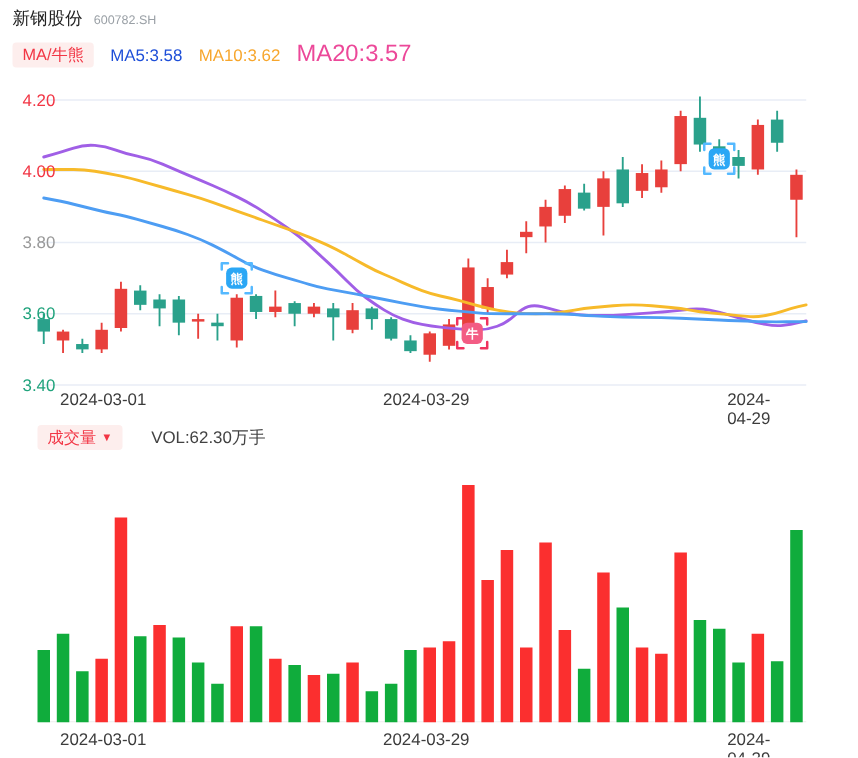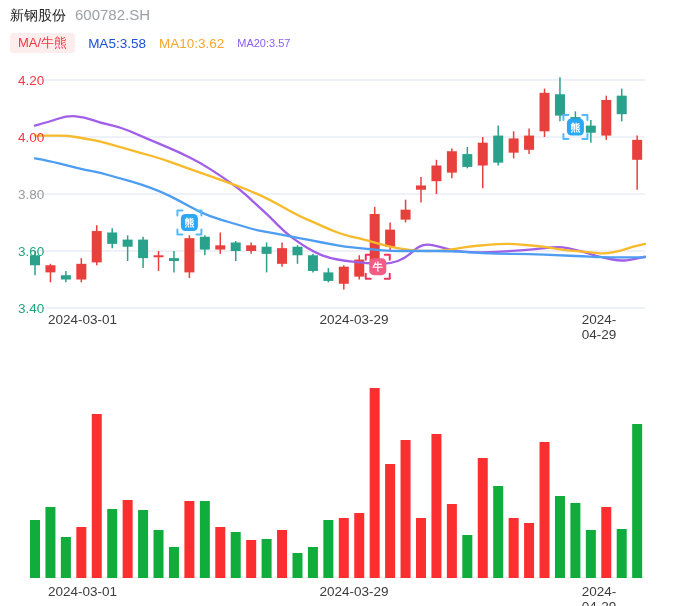--- a/index.html
+++ b/index.html
@@ -1,29 +1,29 @@
 <!DOCTYPE html>
 <html><head>
 <meta charset="utf-8">
 <style>
   html,body{margin:0;padding:0;background:#ffffff;}
   #app{position:relative;width:686px;height:606px;background:#fff;overflow:hidden;
        font-family:"Liberation Sans", sans-serif;}
   .hdr{position:absolute;top:6px;left:10px;display:flex;align-items:baseline;gap:9px;}
   .title{font-size:14px;font-weight:normal;color:#212121;}
-  .code{font-size:15px;color:#9aa0a6;}
+  .code{font-size:10px;color:#9aa0a6;}
   .legend{position:absolute;top:33px;left:10px;display:flex;align-items:center;gap:13px;}
   .badge{background:#fdeeed;color:#f23645;font-size:13px;padding:1px 8px;border-radius:3px;
          display:inline-flex;align-items:center;gap:4px;cursor:pointer;}
   .ma5{color:#1d4ed8;font-size:13.5px;}
   .ma10{color:#f7a62c;font-size:13.5px;text-align:right;}
-  .ma20{color:#8b5cf6;font-size:11px;}
+  .ma20{color:#ec4899;font-size:19px;}
   .axisrow{position:absolute;left:0;width:554px;height:18px;font-size:13.5px;color:#3c3c3c;}
   .axisrow .t-left{position:absolute;left:48px;}
-  .axisrow .t-mid{position:absolute;left:354px;transform:translateX(-50%);}
+  .axisrow .t-mid{position:absolute;left:341px;transform:translateX(-50%);}
   .axisrow .t-right{position:absolute;left:599px;transform:translateX(-50%);}
   #dates1{top:312px;}
   #dates2{top:584px;}
   .volrow{position:absolute;top:340px;left:30px;display:flex;align-items:center;gap:23px;}
   .vol-label{font-size:13.5px;color:#424242;}
   .dd{font-size:9px;color:#f23645;}
   svg{position:absolute;left:0;display:block;}
   #price-svg{top:62px;}
   #vol-svg{top:372px;}
 </style>
@@ -171,20 +171,27 @@
         <text x="18" y="250.5" font-size="13.5" fill="#20a37c">3.40</text>
       </g>
     </svg>
 
   <div class="axisrow" id="dates1">
     <span class="t-left">2024-03-01</span>
     <span class="t-mid">2024-03-29</span>
     <span class="t-right">2024-04-29</span>
   </div>
 
+  <div class="volrow">
+    <span class="badge">
+      <span>成交量</span>
+      <span class="dd">▼</span>
+    </span>
+    <span class="vol-label">VOL:62.30万手</span>
+  </div>
 
   <svg id="vol-svg" width="686" height="206" viewBox="0 0 686 206">
       <line x1="30" y1="205.5" x2="645" y2="205.5" stroke="#ededed" stroke-width="1"></line>
       <g>
         <rect x="30" y="148" width="10" height="57.99999999999999" fill="#10ac3c"></rect>
         <rect x="45.44" y="135" width="10" height="71" fill="#10ac3c"></rect>
         <rect x="60.879999999999995" y="165" width="10" height="41" fill="#10ac3c"></rect>
         <rect x="76.32" y="155" width="10" height="51" fill="#fb2f2f"></rect>
         <rect x="91.75999999999999" y="42" width="10" height="164" fill="#fb2f2f"></rect>
         <rect x="107.2" y="137" width="10" height="69" fill="#10ac3c"></rect>

